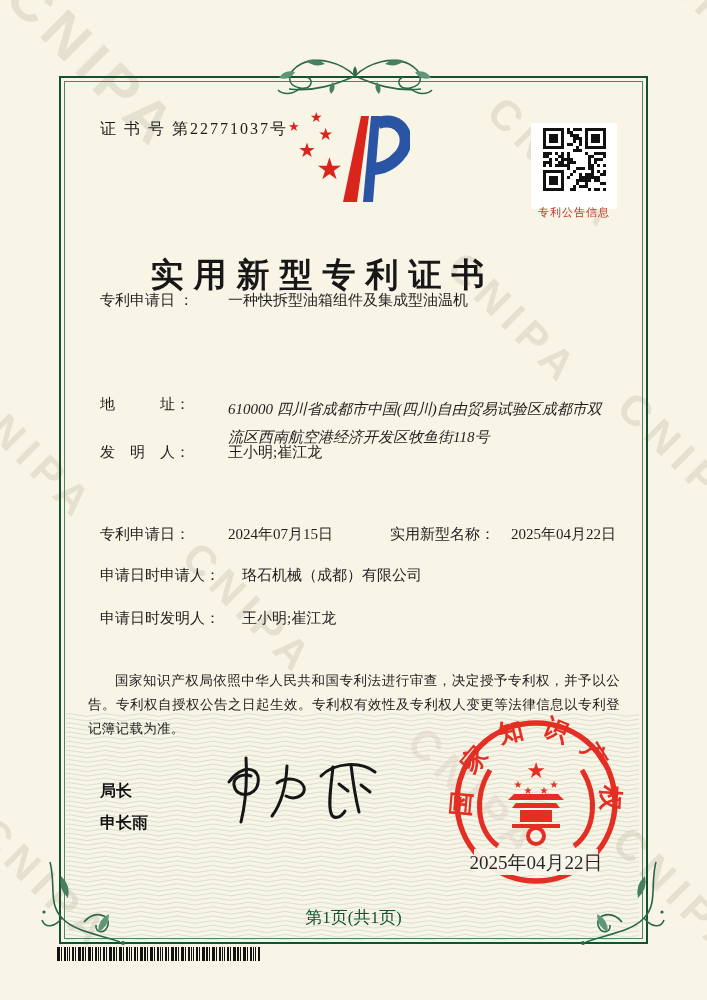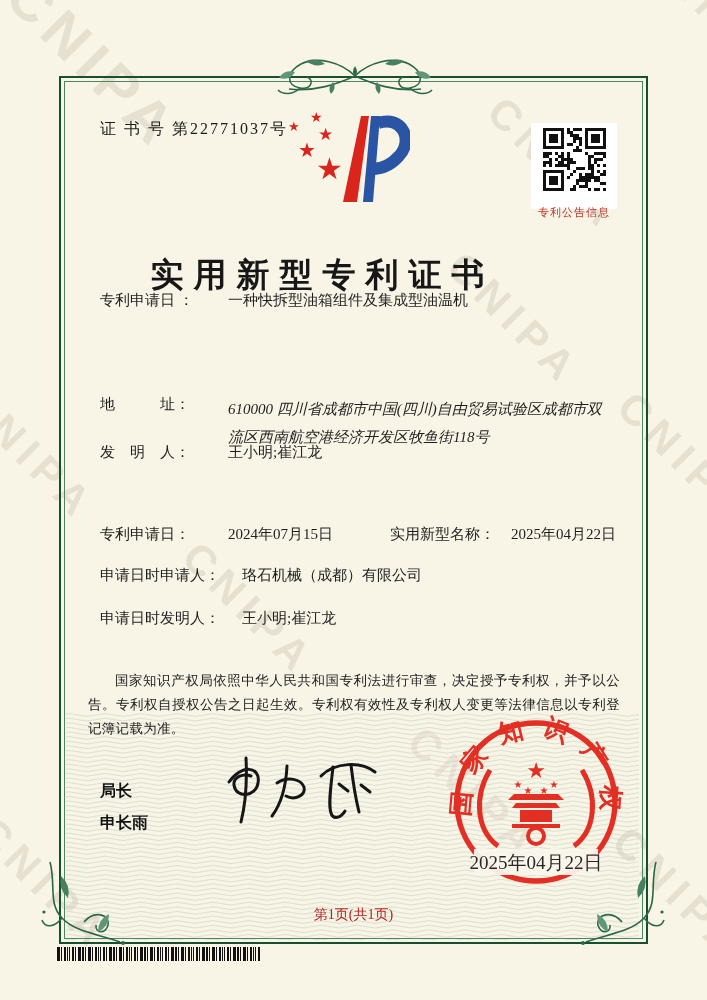--- a/index.html
+++ b/index.html
@@ -34,21 +34,21 @@
   .lbl{display:inline-block;min-width:112px;vertical-align:top;}
   .lbl-wide{min-width:126px;}
   .val{margin-left:16px;}
   .val-wrap{display:inline-block;width:382px;white-space:normal;vertical-align:top;line-height:28px;font-style:italic;}
   .pair2{position:absolute;left:290px;top:0;white-space:nowrap;}
   .pair2 .lbl{min-width:92px;}
   .statement{position:absolute;left:88px;top:669px;width:532px;font-size:13.5px;
              line-height:24px;text-indent:2em;text-align:justify;letter-spacing:.3px;color:#222;}
   .signer{position:absolute;left:100px;font-size:16px;font-weight:bold;
           font-family:"Liberation Sans","DejaVu Sans",sans-serif;color:#141414;}
-  .footer{position:absolute;left:0;top:906px;width:707px;text-align:center;font-size:14px;color:#b91c1c;}
+  .footer{position:absolute;left:0;top:906px;width:707px;text-align:center;font-size:17px;color:#14532d;}
   .sig{position:absolute;left:215px;top:752px;z-index:3;}
   .seal{position:absolute;left:446px;top:712px;z-index:4;opacity:.94;}
   .orn{position:absolute;z-index:4;}
   #barcode{position:absolute;left:57px;top:947px;z-index:3;}
 </style>
 </head>
 <body>
 
 <span class="wm wm-lg" style="left:-15px;top:28px;">CNIPA</span>
 <span class="wm wm-md" style="left:610px;top:-34px;">CNIPA</span>

